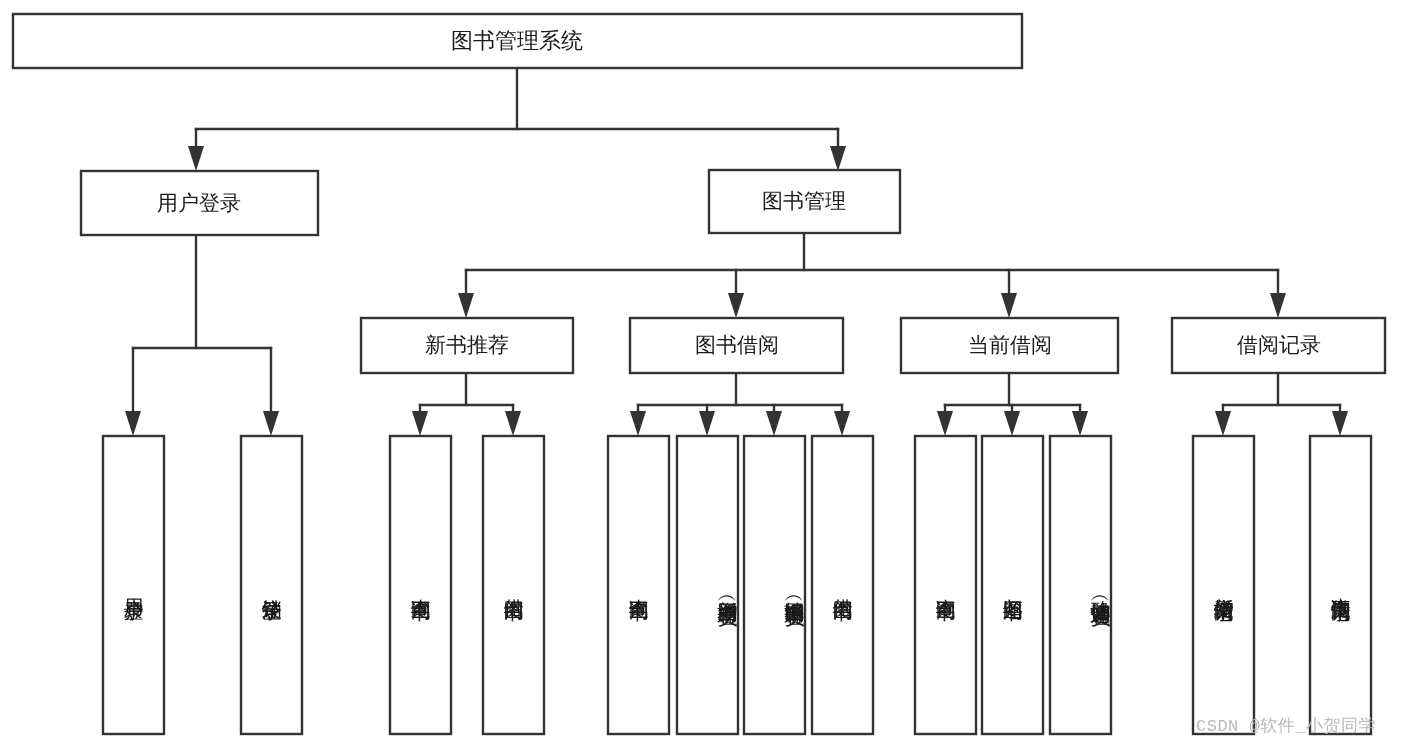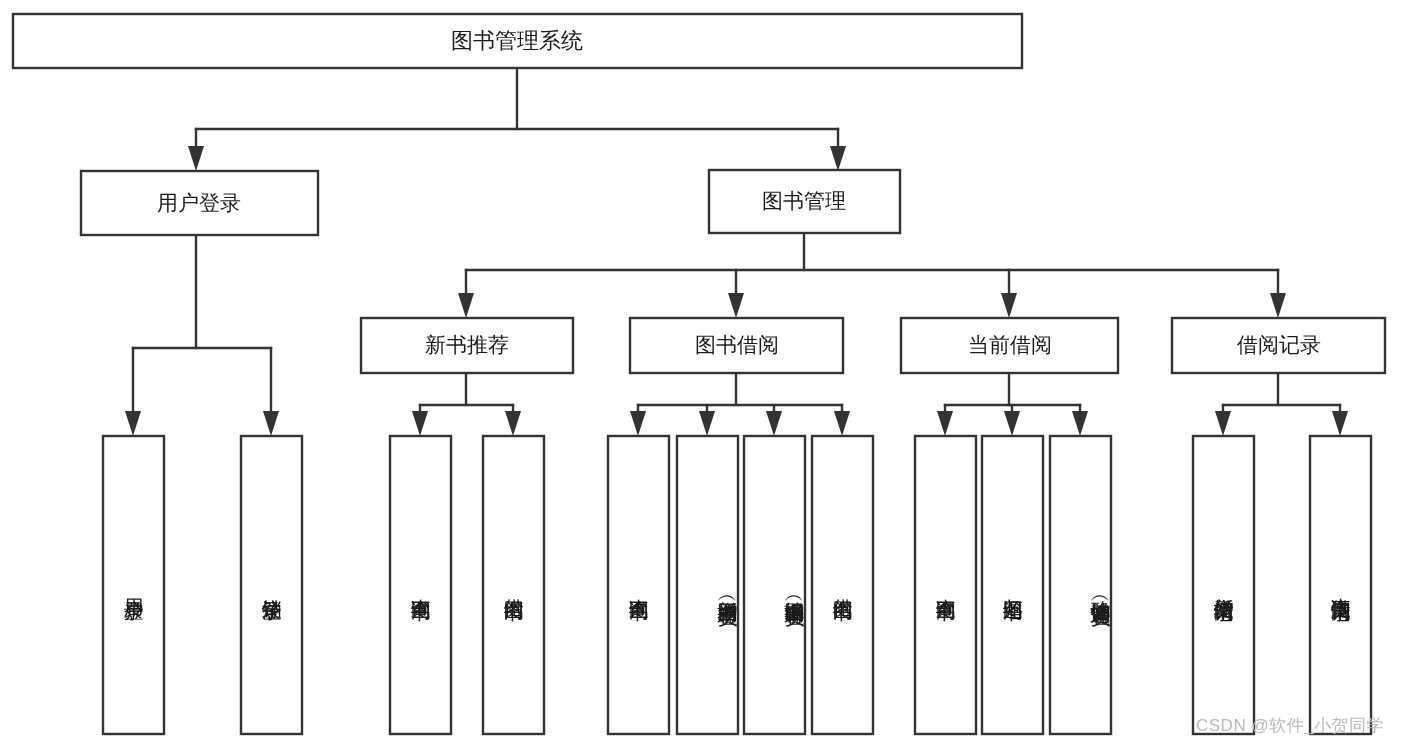--- a/index.html
+++ b/index.html
@@ -65,21 +65,21 @@
     letter-spacing: 1px;
     white-space: nowrap;
     display: flex;
     align-items: center;
     justify-content: center;
     pointer-events: none;
     user-select: none;
   }
   .watermark {
     position: absolute;
-    font-family: Liberation Sans, sans-serif;
+    font-family: Liberation Mono, monospace;
     font-size: 17px;
     color: #b9b9b9;
     white-space: nowrap;
     letter-spacing: 0.5px;
   }
 </style>
 </head>
 <body>
 
 <div id="diagram-root">

